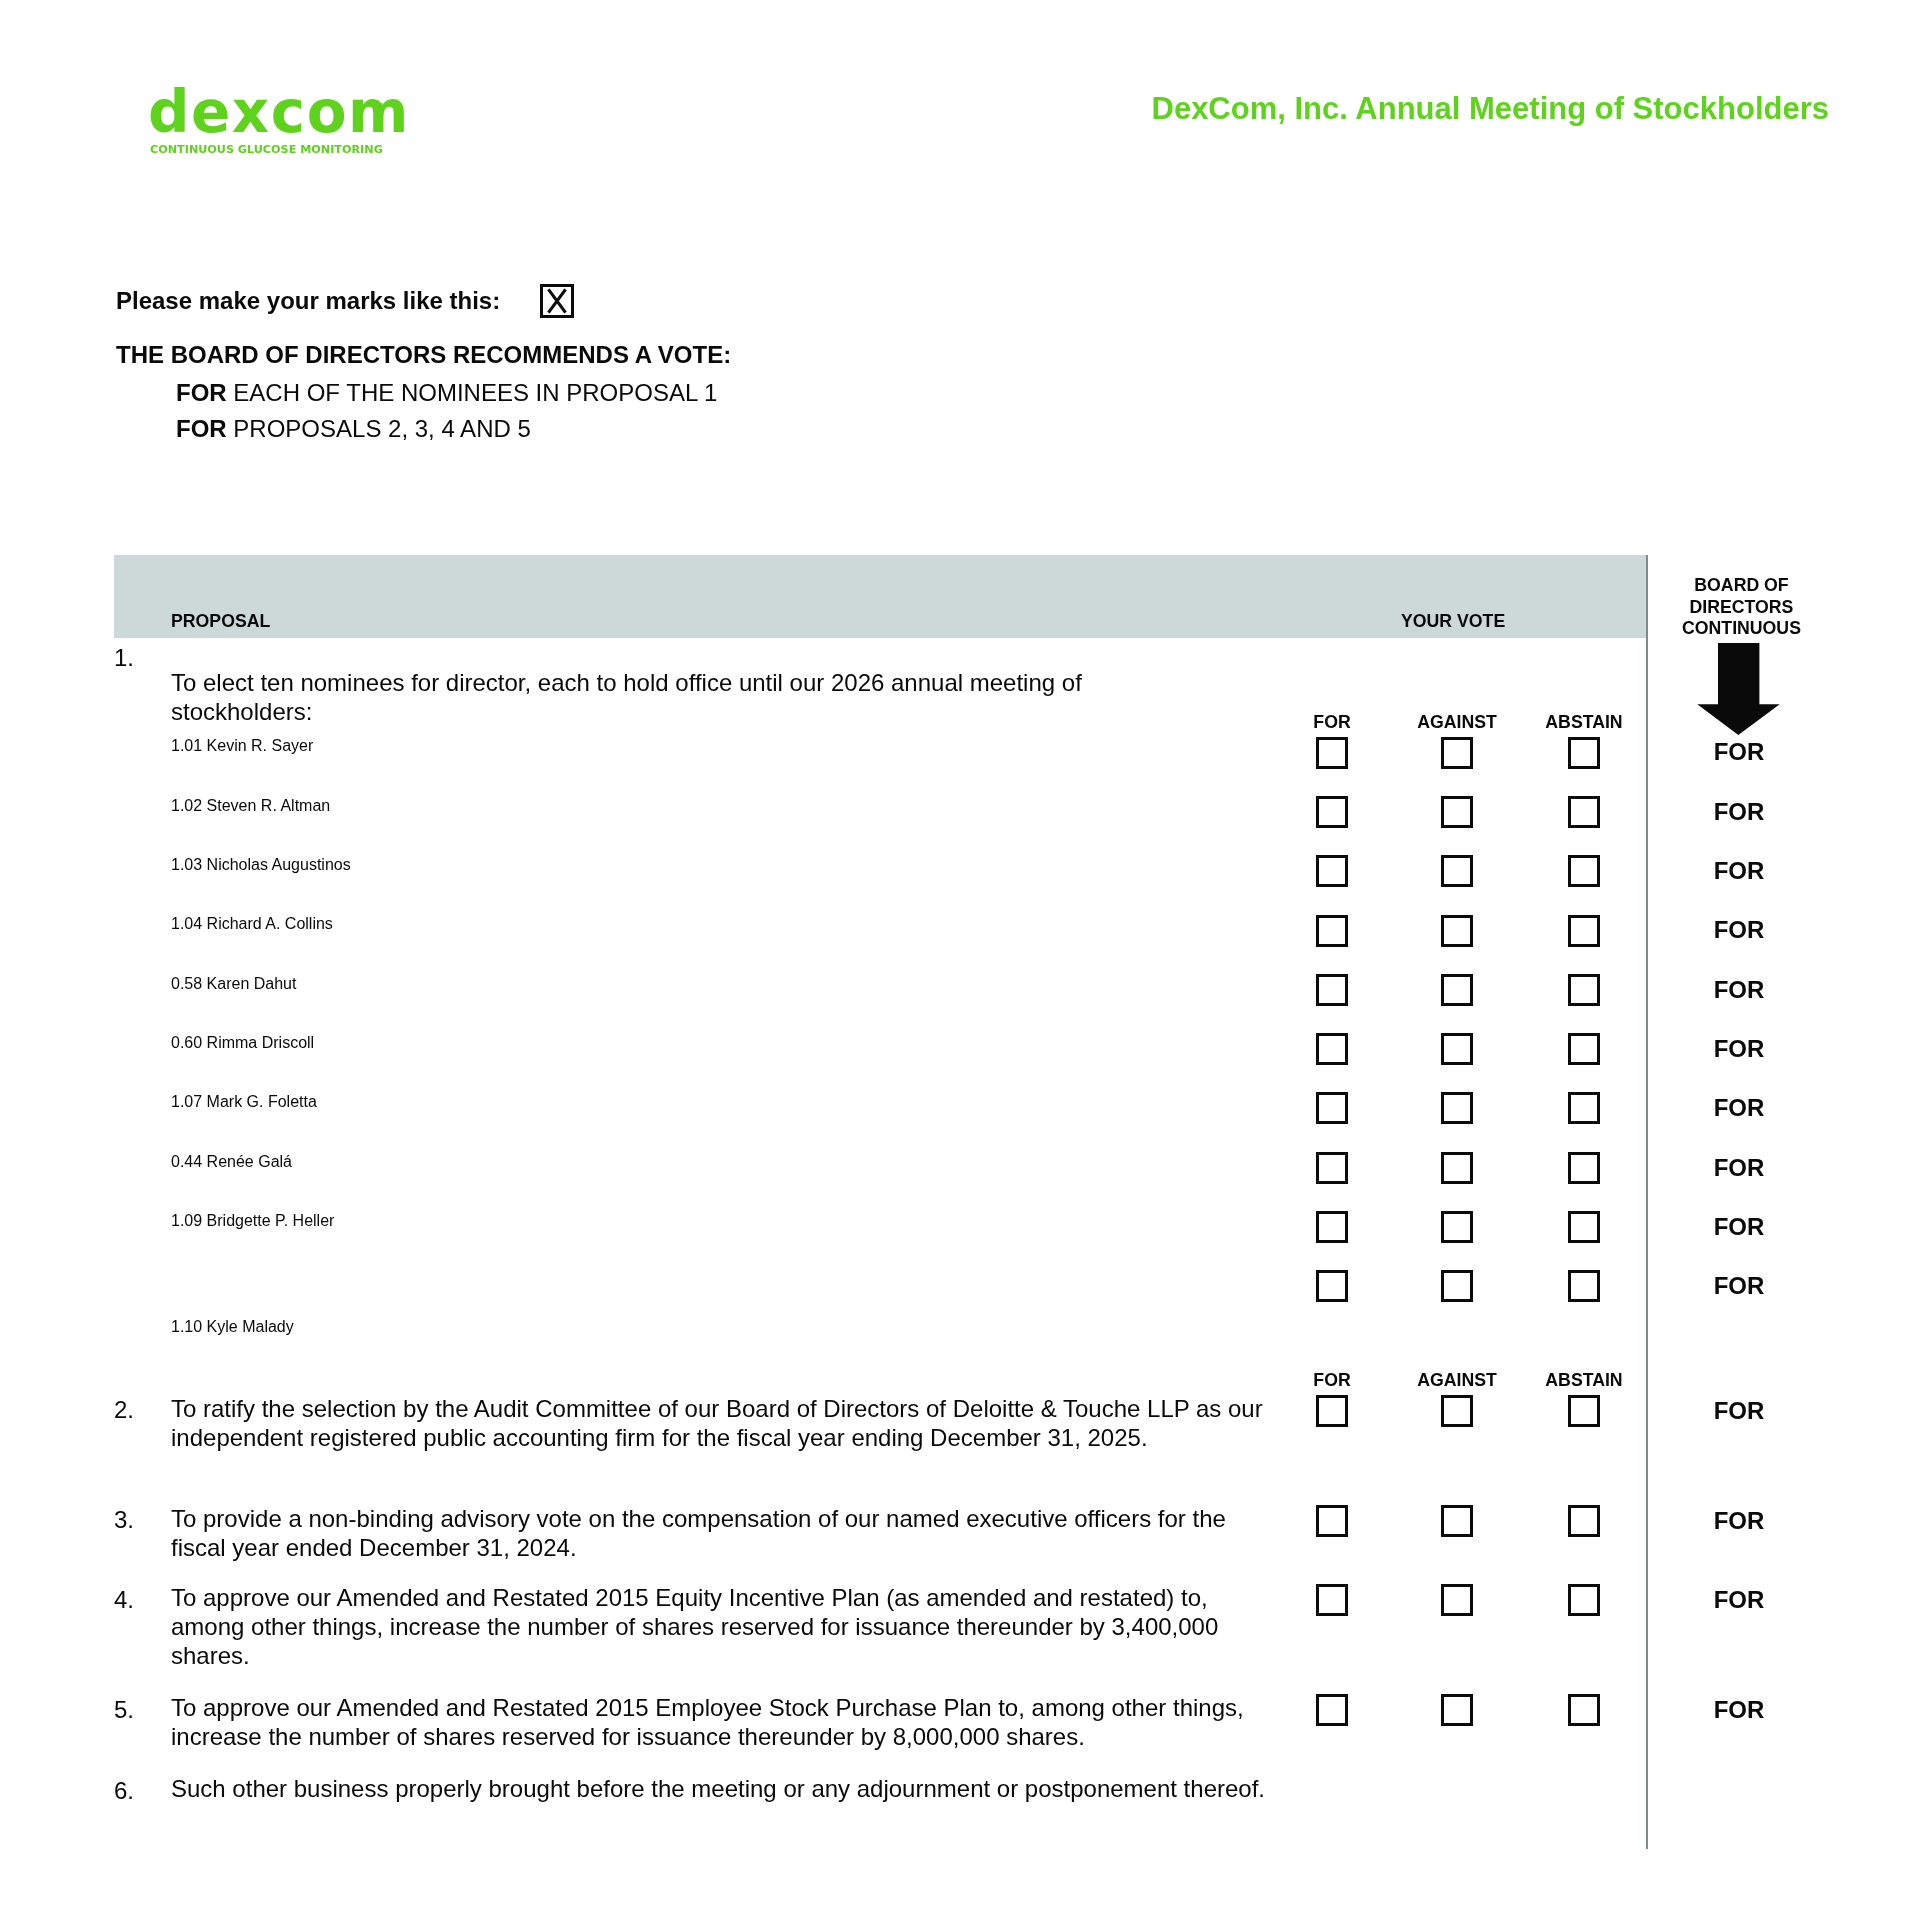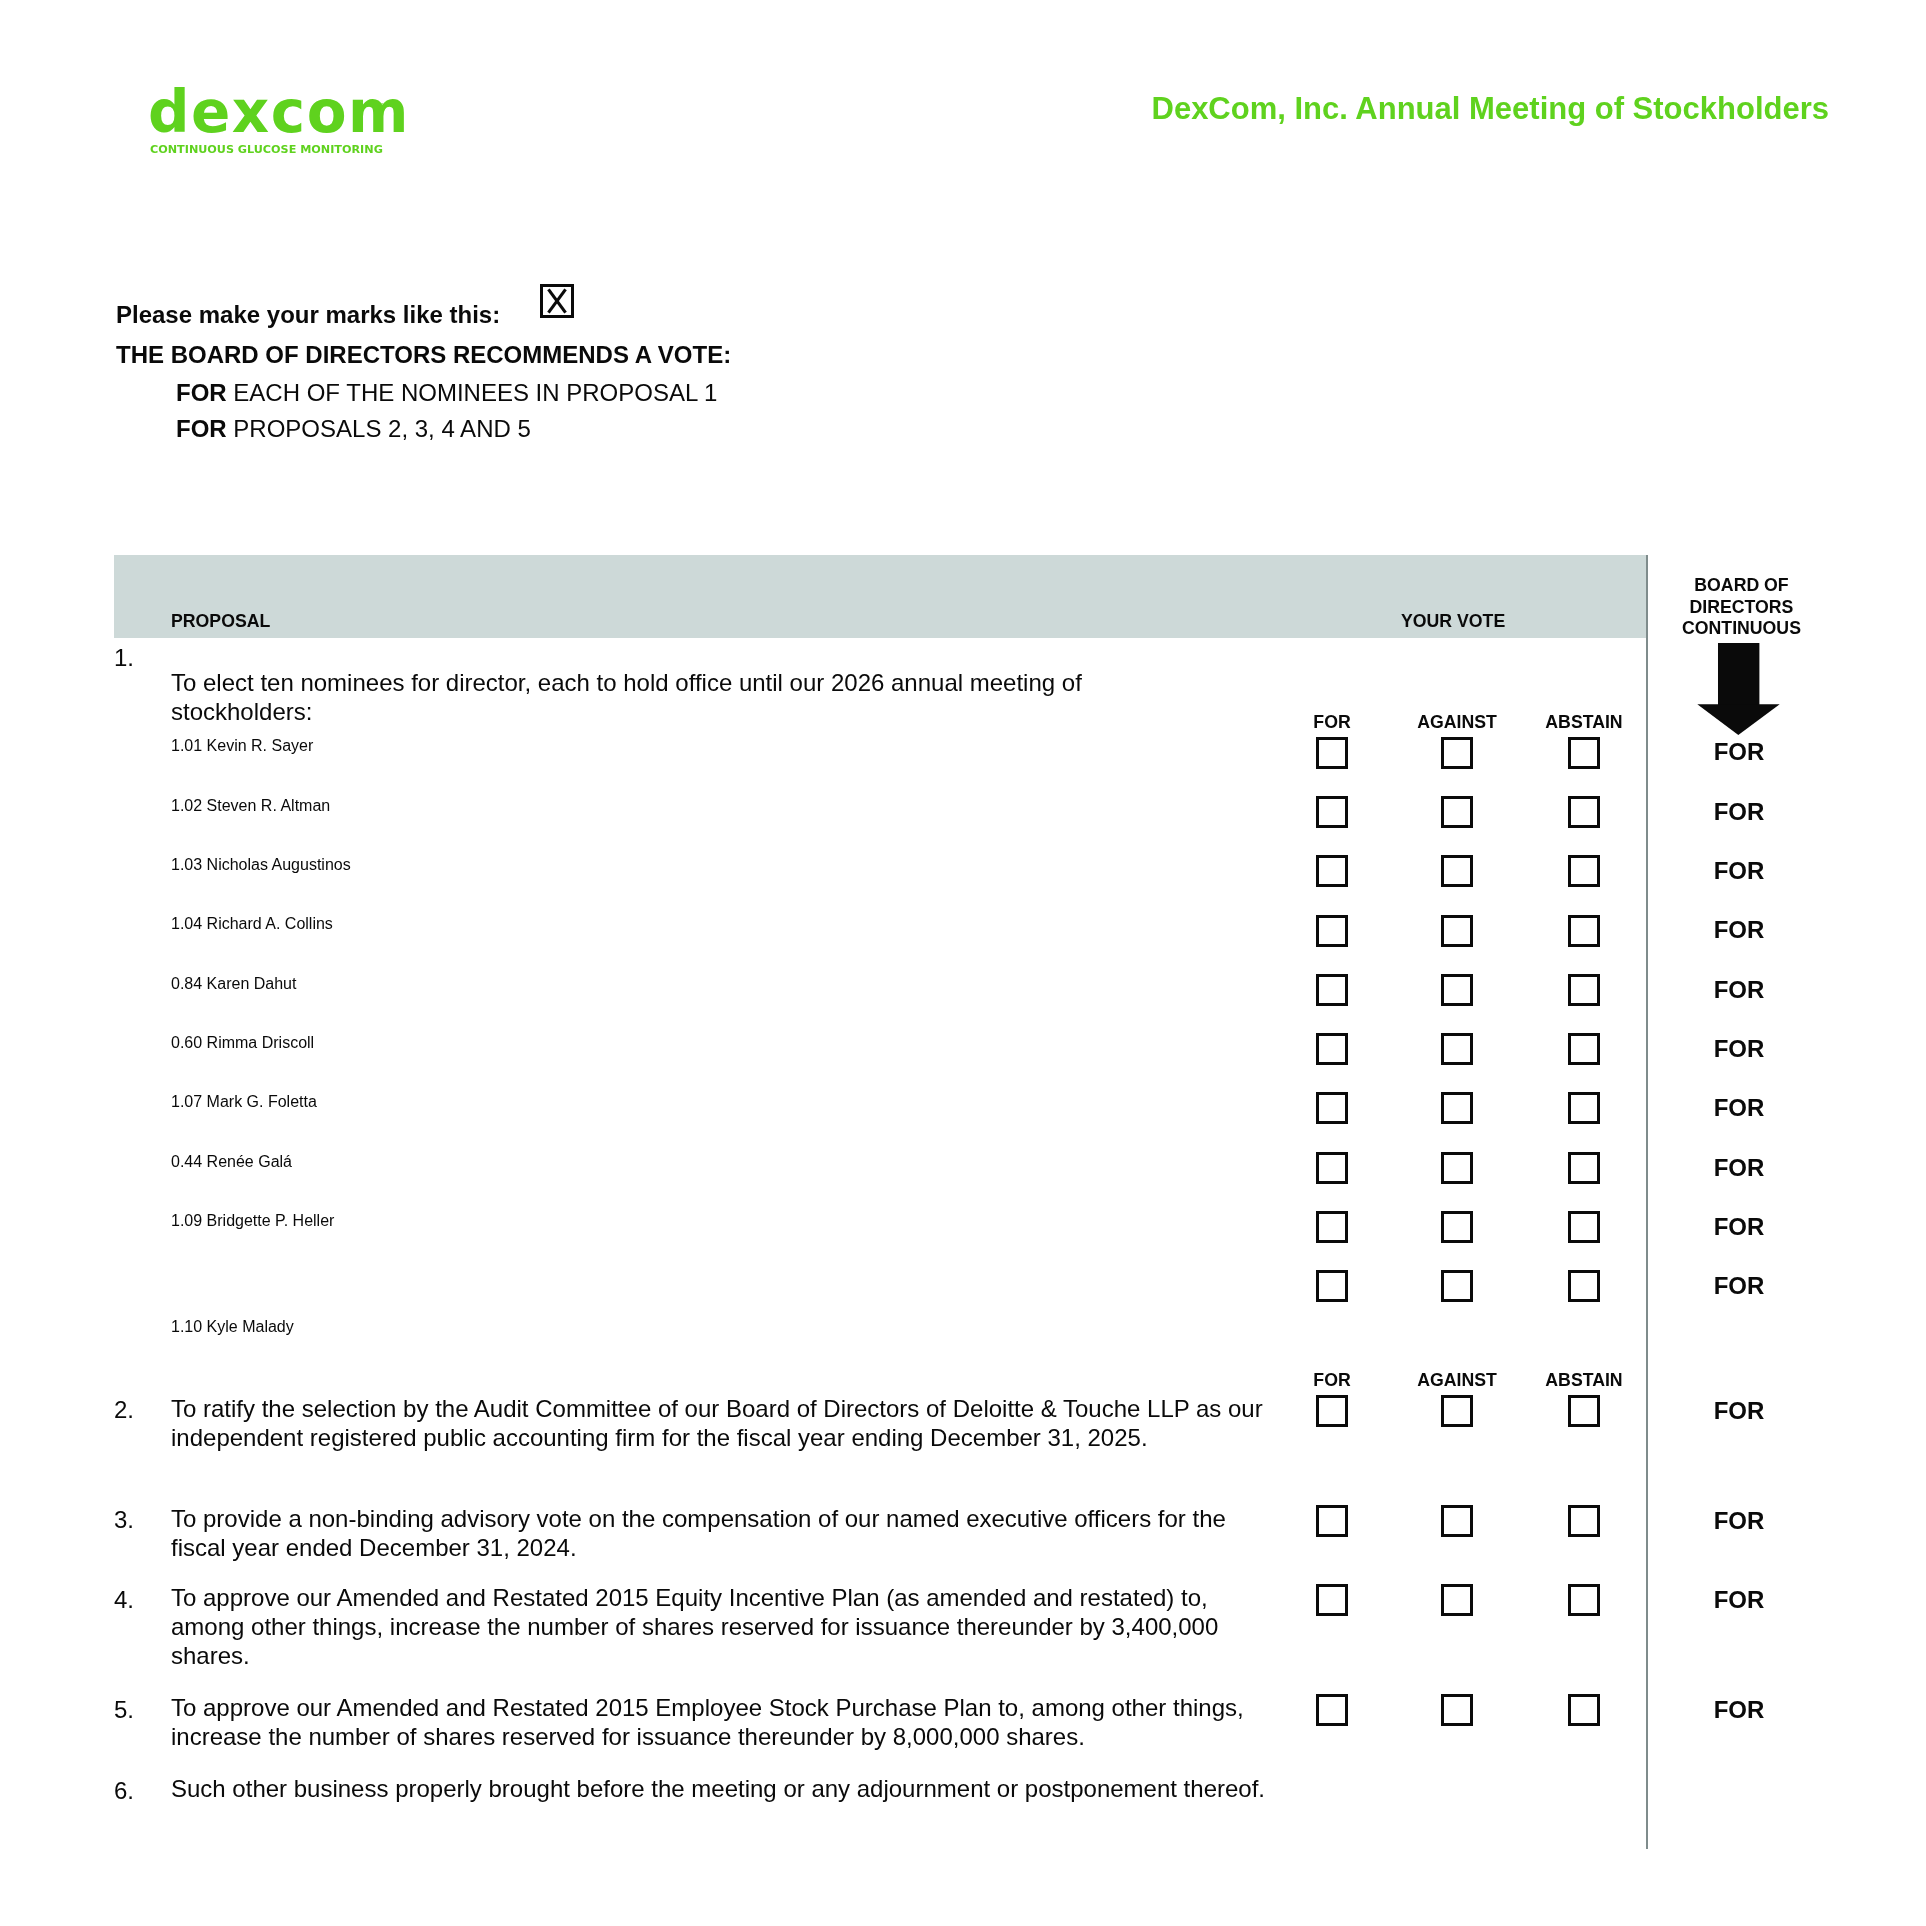--- a/index.html
+++ b/index.html
@@ -5,21 +5,21 @@
   html, body { margin:0; padding:0; background:#ffffff; }
   body { width:1965px; height:2542px; position:relative; overflow:hidden;
          font-family:"Liberation Sans", sans-serif; color:#0a0a0a; }
   
   .logo-word { position:absolute; left:148px; top:83px; font-family:"DejaVu Sans", sans-serif;
     font-weight:bold; font-size:58px; letter-spacing:1.5px; color:#5fd21e; line-height:1; }
   .logo-reg { position:absolute; left:376px; top:101px; font-size:10.8px; color:#5fd21e; font-family:"DejaVu Sans", sans-serif; }
   .logo-sub { position:absolute; left:150px; top:143px; font-family:"DejaVu Sans", sans-serif; font-weight:bold;
     font-size:11.2px; color:#5fd21e; letter-spacing:0px; white-space:nowrap; }
   .doc-title { position:absolute; right:136px; top:91px; font-size:31px; font-weight:bold; color:#5fd21e; white-space:nowrap; }
-  .marks-label { position:absolute; left:116px; top:301px; font-size:24px; font-weight:bold; white-space:nowrap; }
+  .marks-label { position:absolute; left:116px; top:287px; font-size:24px; font-weight:bold; white-space:nowrap; }
   .marks-box { position:absolute; left:540px; top:284px; width:34px; height:34px; border:3.1px solid #0a0a0a; box-sizing:border-box; }
   .marks-box svg { position:absolute; left:0; top:0; width:28px; height:28px; }
   .board-head { position:absolute; left:116px; top:341px; font-size:24px; font-weight:bold; white-space:nowrap; }
   .board-line { position:absolute; left:176px; font-size:24px; white-space:nowrap; }
   .board-line b { font-weight:bold; }
   
   .thead-bg { position:absolute; left:114px; top:555px; width:1533px; height:83px; background:#cdd9d8; }
   .th { position:absolute; font-size:17.7px; font-weight:bold; white-space:nowrap; }
   .divider { position:absolute; left:1646px; top:555px; width:2.3px; height:1294px; background:#7f8c8c; }
   .bdr { position:absolute; left:1653px; top:563px; width:177px; text-align:center; font-size:17.7px; font-weight:bold; line-height:21.6px;margin-top:12px; }
@@ -87,21 +87,21 @@
     <div class="nominee" style="top: 856px;">1.03 Nicholas Augustinos</div>
     <div class="cb" style="left: 1332px; top: 855px;"></div>
     <div class="cb" style="left: 1457px; top: 855px;"></div>
     <div class="cb" style="left: 1584px; top: 855px;"></div>
     <div class="rec" style="top: 857px;">FOR</div>
     <div class="nominee" style="top: 915px;">1.04 Richard A. Collins</div>
     <div class="cb" style="left: 1332px; top: 915px;"></div>
     <div class="cb" style="left: 1457px; top: 915px;"></div>
     <div class="cb" style="left: 1584px; top: 915px;"></div>
     <div class="rec" style="top: 916px;">FOR</div>
-    <div class="nominee" style="top: 975px;">0.84 Karen Dahut</div>
+    <div class="nominee" style="top: 975px;">0.58 Karen Dahut</div>
     <div class="cb" style="left: 1332px; top: 974px;"></div>
     <div class="cb" style="left: 1457px; top: 974px;"></div>
     <div class="cb" style="left: 1584px; top: 974px;"></div>
     <div class="rec" style="top: 976px;">FOR</div>
     <div class="nominee" style="top: 1034px;">0.60 Rimma Driscoll</div>
     <div class="cb" style="left: 1332px; top: 1033px;"></div>
     <div class="cb" style="left: 1457px; top: 1033px;"></div>
     <div class="cb" style="left: 1584px; top: 1033px;"></div>
     <div class="rec" style="top: 1035px;">FOR</div>
     <div class="nominee" style="top: 1093px;">1.07 Mark G. Foletta</div>

